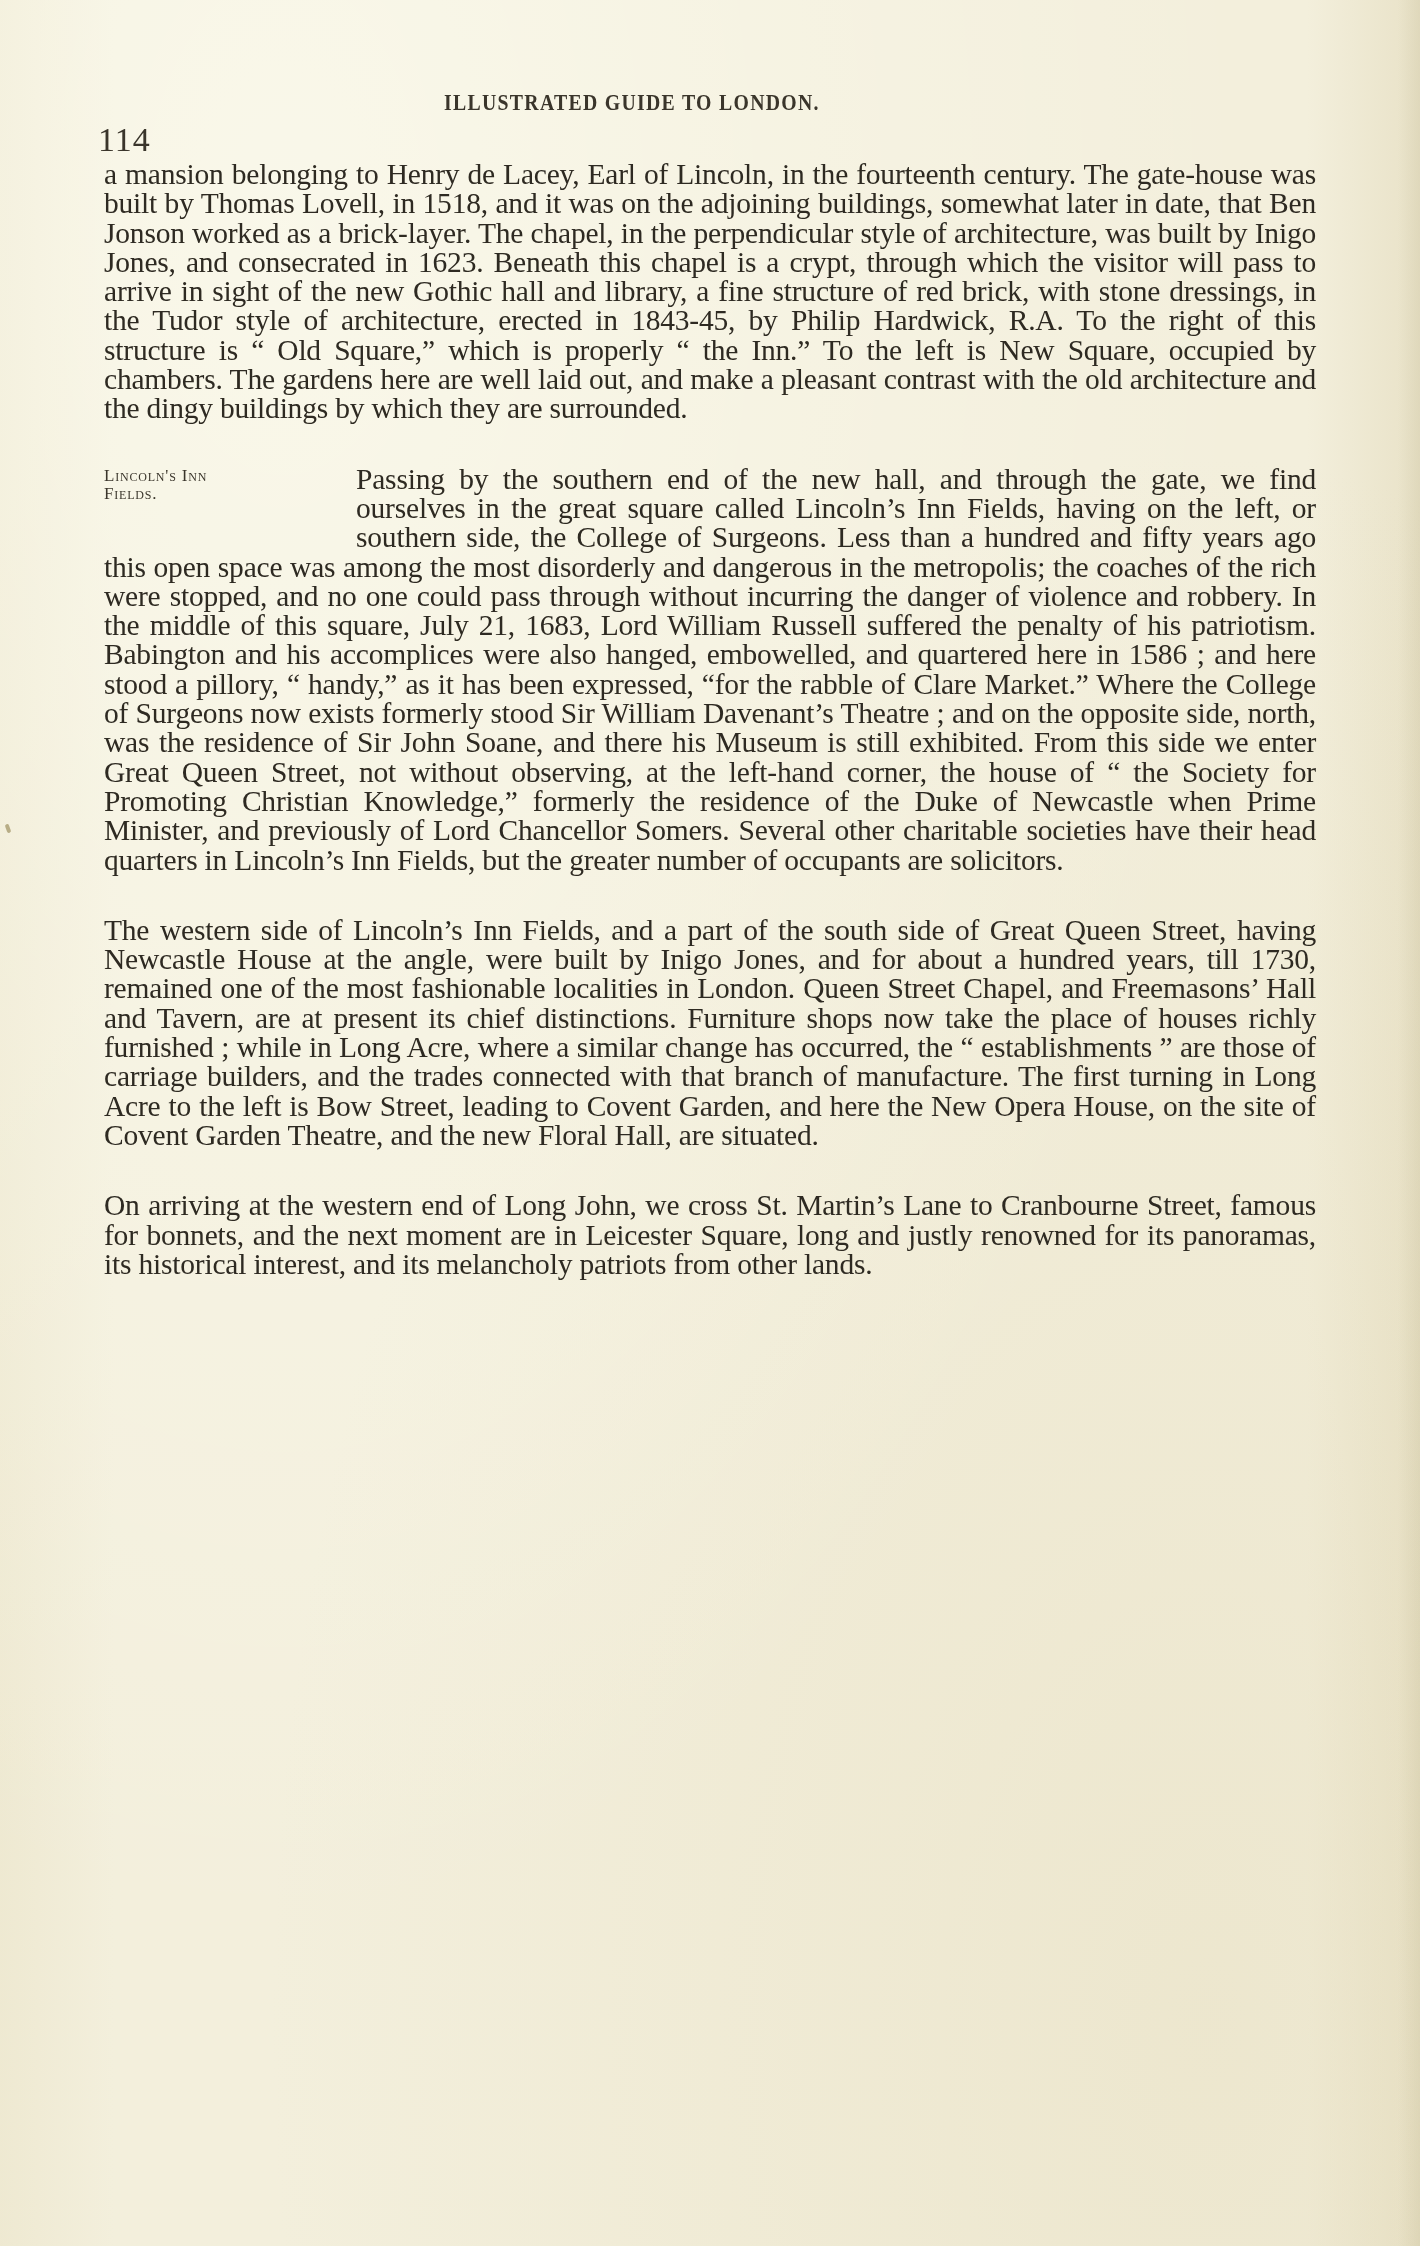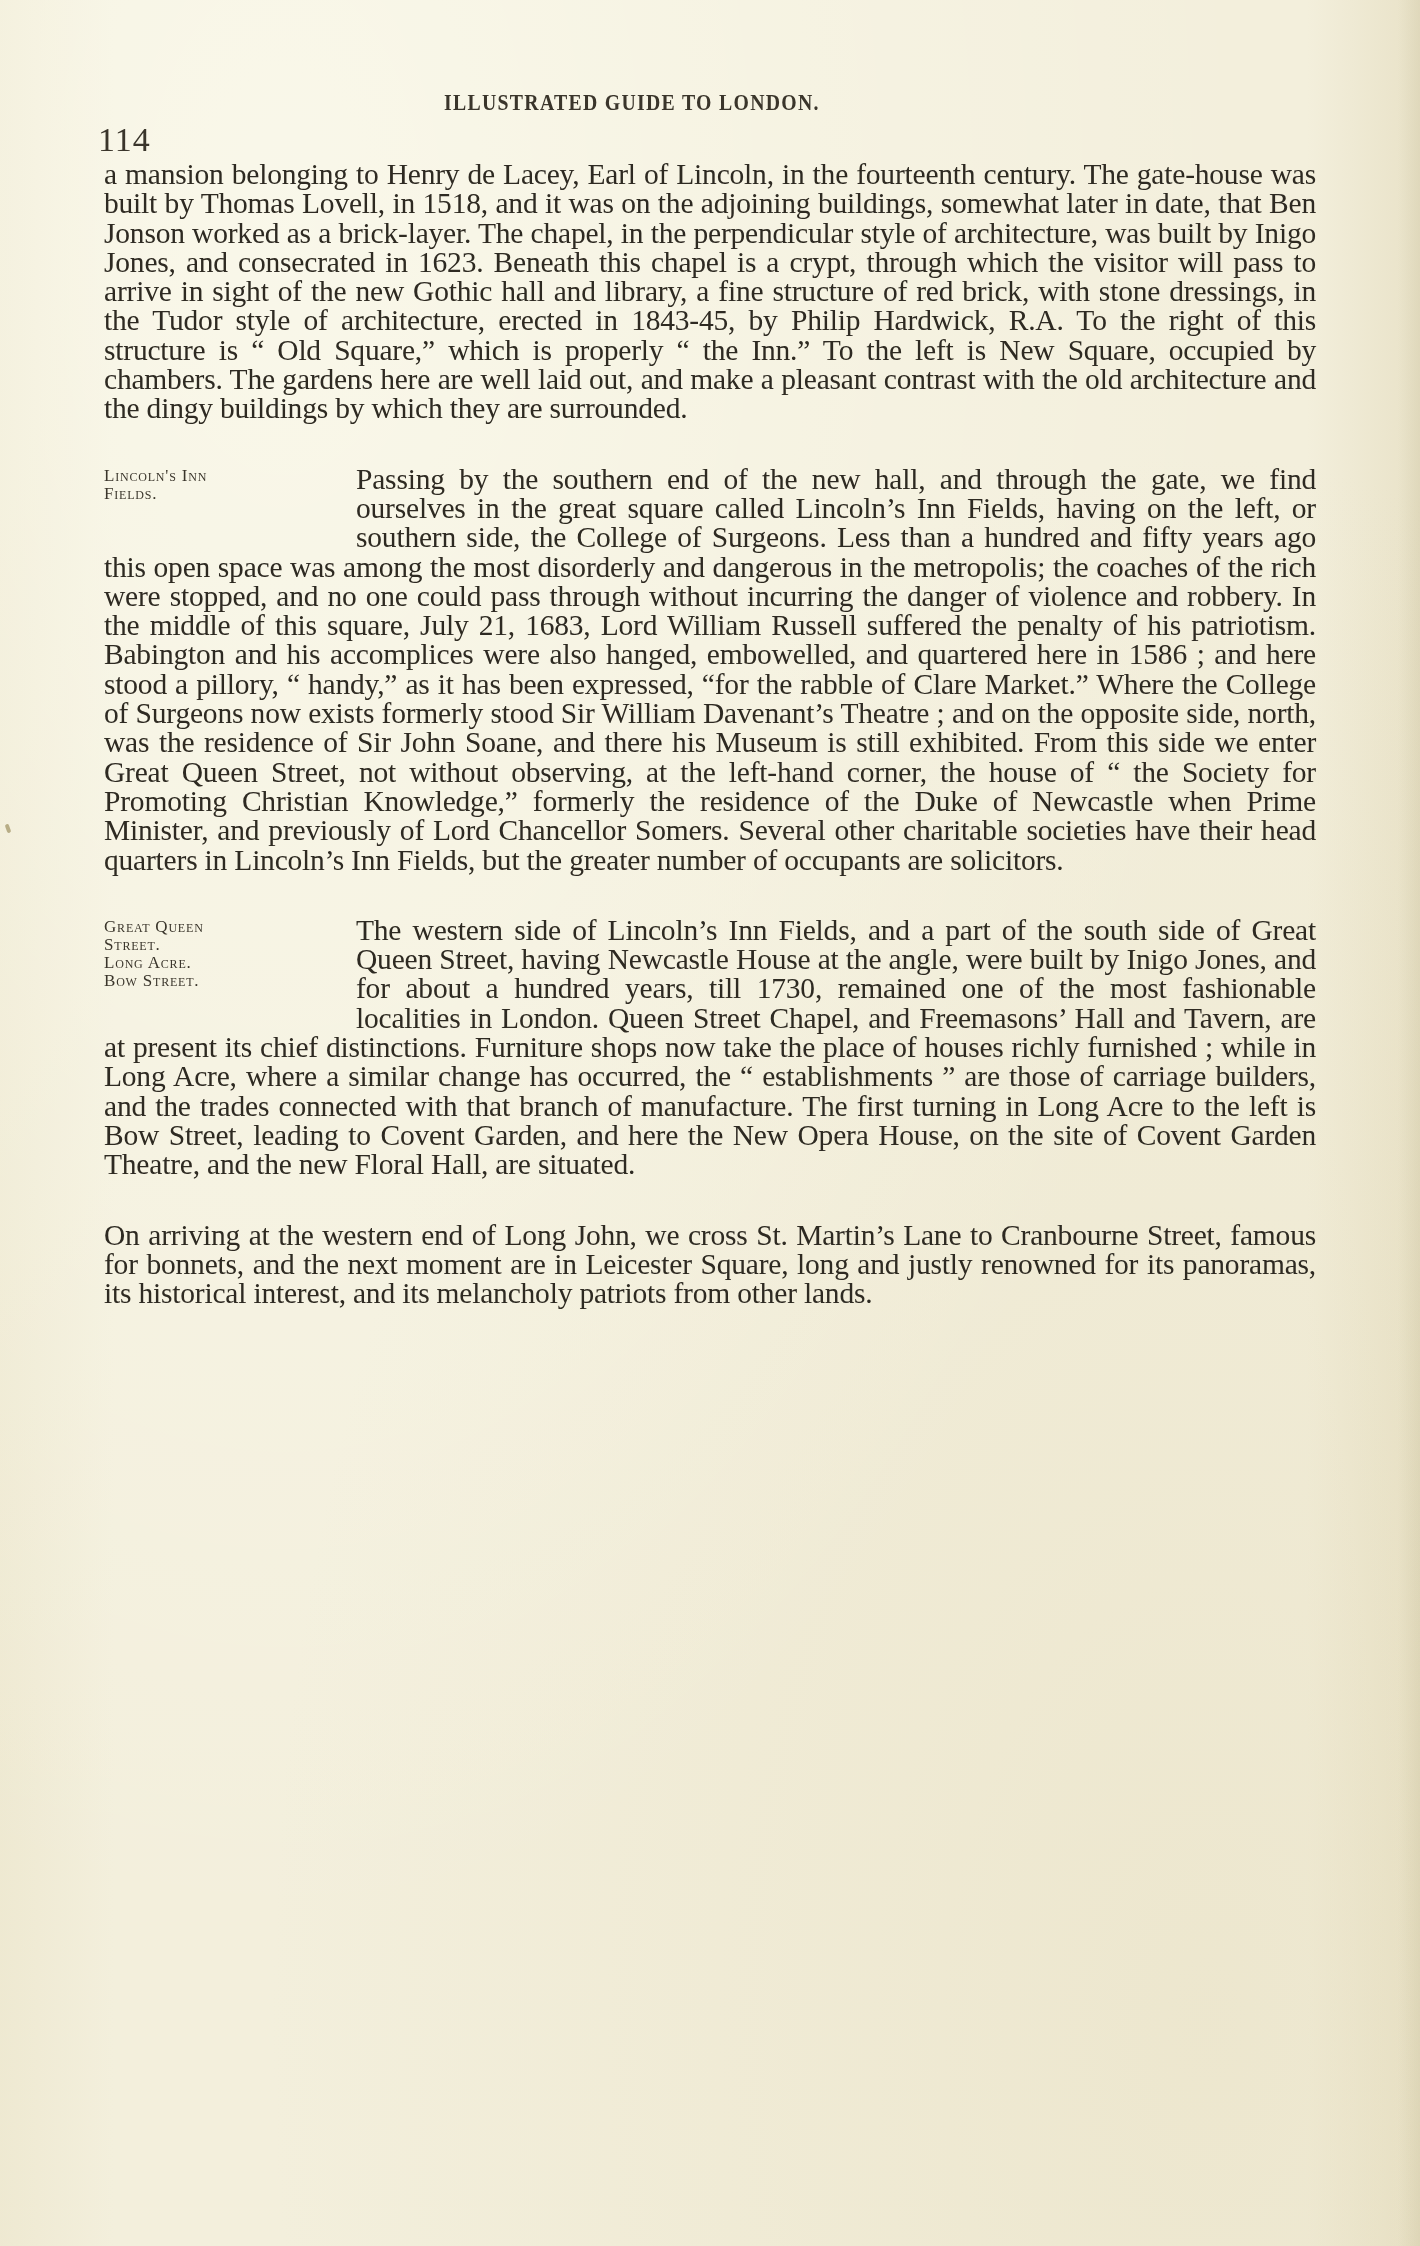--- a/index.html
+++ b/index.html
@@ -125,26 +125,20 @@
 
     <div class="section">
       <div class="sidenote two-lines">
         <span>Lincoln's Inn</span>
         <span>Fields.</span>
       </div>
       <p class="para">Passing by the southern end of the new hall, and through the gate, we find ourselves in the great square called Lincoln’s Inn Fields, having on the left, or southern side, the College of Surgeons. Less than a hundred and fifty years ago this open space was among the most disorderly and dangerous in the metropolis; the coaches of the rich were stopped, and no one could pass through without incurring the danger of violence and robbery. In the middle of this square, July 21, 1683, Lord William Russell suffered the penalty of his patriotism. Babington and his accomplices were also hanged, embowelled, and quartered here in 1586 ; and here stood a pillory, “ handy,” as it has been expressed, “for the rabble of Clare Market.” Where the College of Surgeons now exists formerly stood Sir William Davenant’s Theatre ; and on the opposite side, north, was the residence of Sir John Soane, and there his Museum is still exhibited. From this side we enter Great Queen Street, not without observing, at the left-hand corner, the house of “ the Society for Promoting Christian Knowledge,” formerly the residence of the Duke of Newcastle when Prime Minister, and previously of Lord Chancellor Somers. Several other charitable societies have their head quarters in Lincoln’s Inn Fields, but the greater number of occupants are solicitors.</p>
     </div>
 
     <div class="section" style="margin-top:41px;">
-      <div class="sidenote four-lines">
-        <span>Great Queen</span>
-        <span>Street.</span>
-        <span>Long Acre.</span>
-        <span>Bow Street.</span>
-      </div>
       <p class="para">The western side of Lincoln’s Inn Fields, and a part of the south side of Great Queen Street, having Newcastle House at the angle, were built by Inigo Jones, and for about a hundred years, till 1730, remained one of the most fashionable localities in London. Queen Street Chapel, and Freemasons’ Hall and Tavern, are at present its chief distinctions. Furniture shops now take the place of houses richly furnished ; while in Long Acre, where a similar change has occurred, the “ establishments ” are those of carriage builders, and the trades connected with that branch of manufacture. The first turning in Long Acre to the left is Bow Street, leading to Covent Garden, and here the New Opera House, on the site of Covent Garden Theatre, and the new Floral Hall, are situated.</p>
     </div>
 
     <div class="section" style="margin-top:41px;">
       <p class="para">On arriving at the western end of Long John, we cross St. Martin’s Lane to Cranbourne Street, famous for bonnets, and the next moment are in Leicester Square, long and justly renowned for its panoramas, its historical interest, and its melancholy patriots from other lands.</p>
     </div>
 
   </div>
 </div>
 

